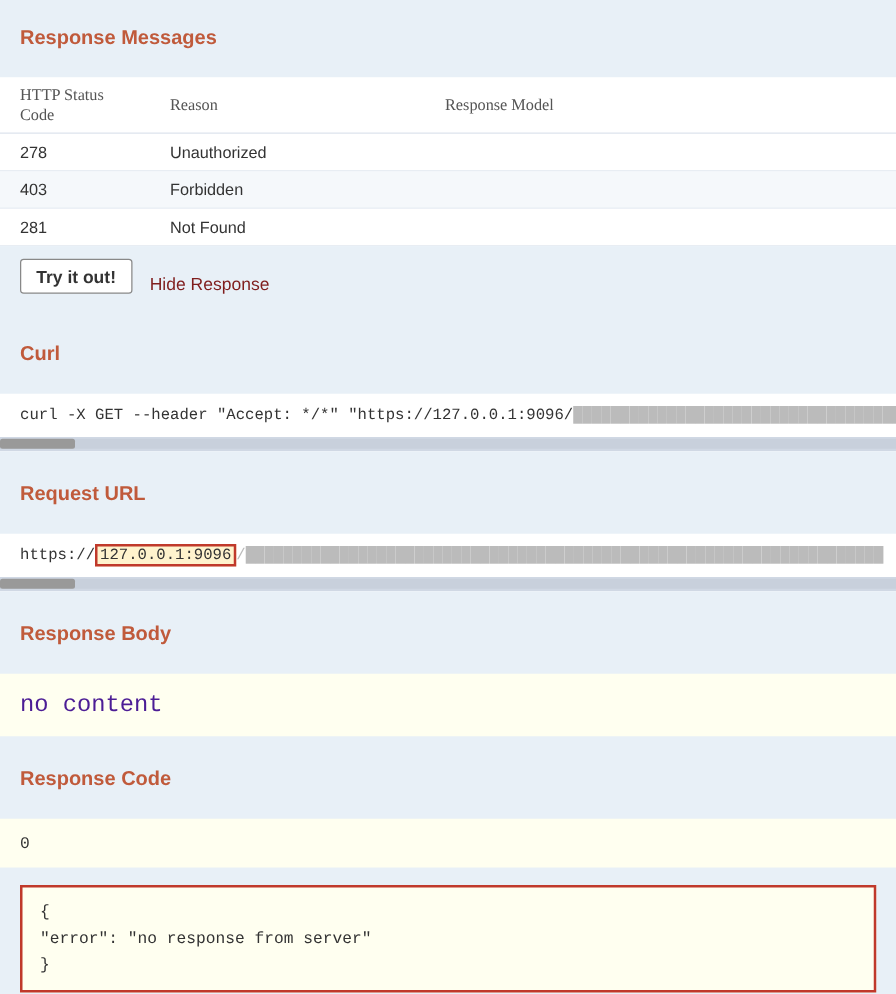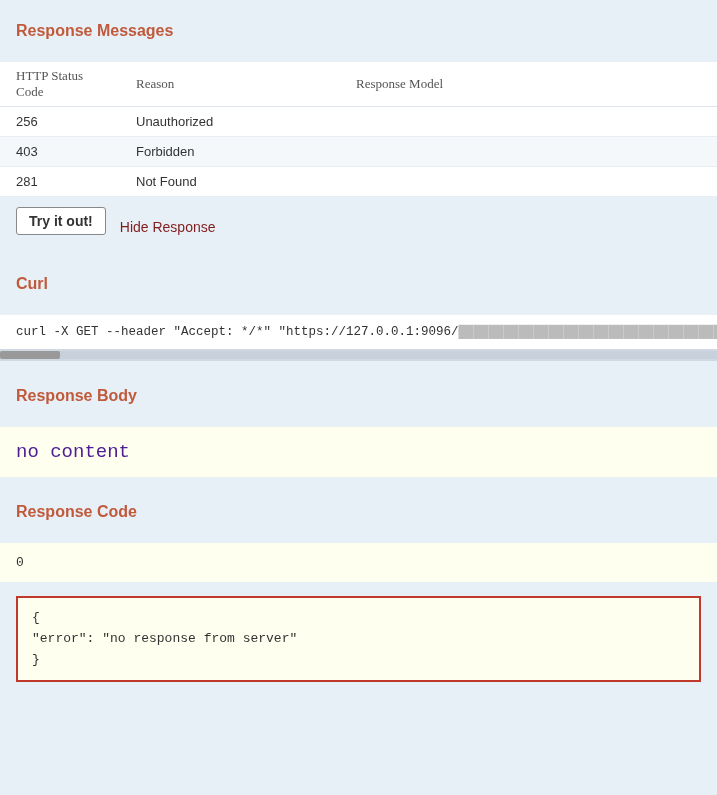--- a/index.html
+++ b/index.html
@@ -187,21 +187,21 @@
       <table class="response-table">
         <thead>
           <tr>
             <th class="col-code">HTTP Status Code</th>
             <th class="col-reason">Reason</th>
             <th class="col-model">Response Model</th>
           </tr>
         </thead>
         <tbody>
           <tr>
-            <td>256</td>
+            <td>278</td>
             <td>Unauthorized</td>
             <td></td>
           </tr>
           <tr>
             <td>403</td>
             <td>Forbidden</td>
             <td></td>
           </tr>
           <tr>
             <td>281</td>
@@ -224,20 +224,33 @@
         <span>curl -X GET --header "Accept: */*" "https://127.0.0.1:9096/<span style="color:#bbb;">█████████████████████████████████████████████████████</span></span>
       </div>
       <div class="scrollbar-placeholder">
         <div class="scrollbar-track">
           <div class="scrollbar-thumb"></div>
         </div>
       </div>
     </div>
   </div>
 
+  <div class="sub-section-bg">
+    <div class="section-title">Request URL</div>
+    <div class="code-block-container">
+      <div class="code-block">
+        <span>https://</span><span class="url-highlight">127.0.0.1:9096</span><span style="color:#bbb;">/████████████████████████████████████████████████████████████████████</span>
+      </div>
+      <div class="scrollbar-placeholder">
+        <div class="scrollbar-track">
+          <div class="scrollbar-thumb"></div>
+        </div>
+      </div>
+    </div>
+  </div>
 
   <div class="sub-section-bg">
     <div class="section-title">Response Body</div>
     <div class="response-body-block">
       <span>no content</span>
     </div>
   </div>
 
   <div class="sub-section-bg">
     <div class="section-title">Response Code</div>

